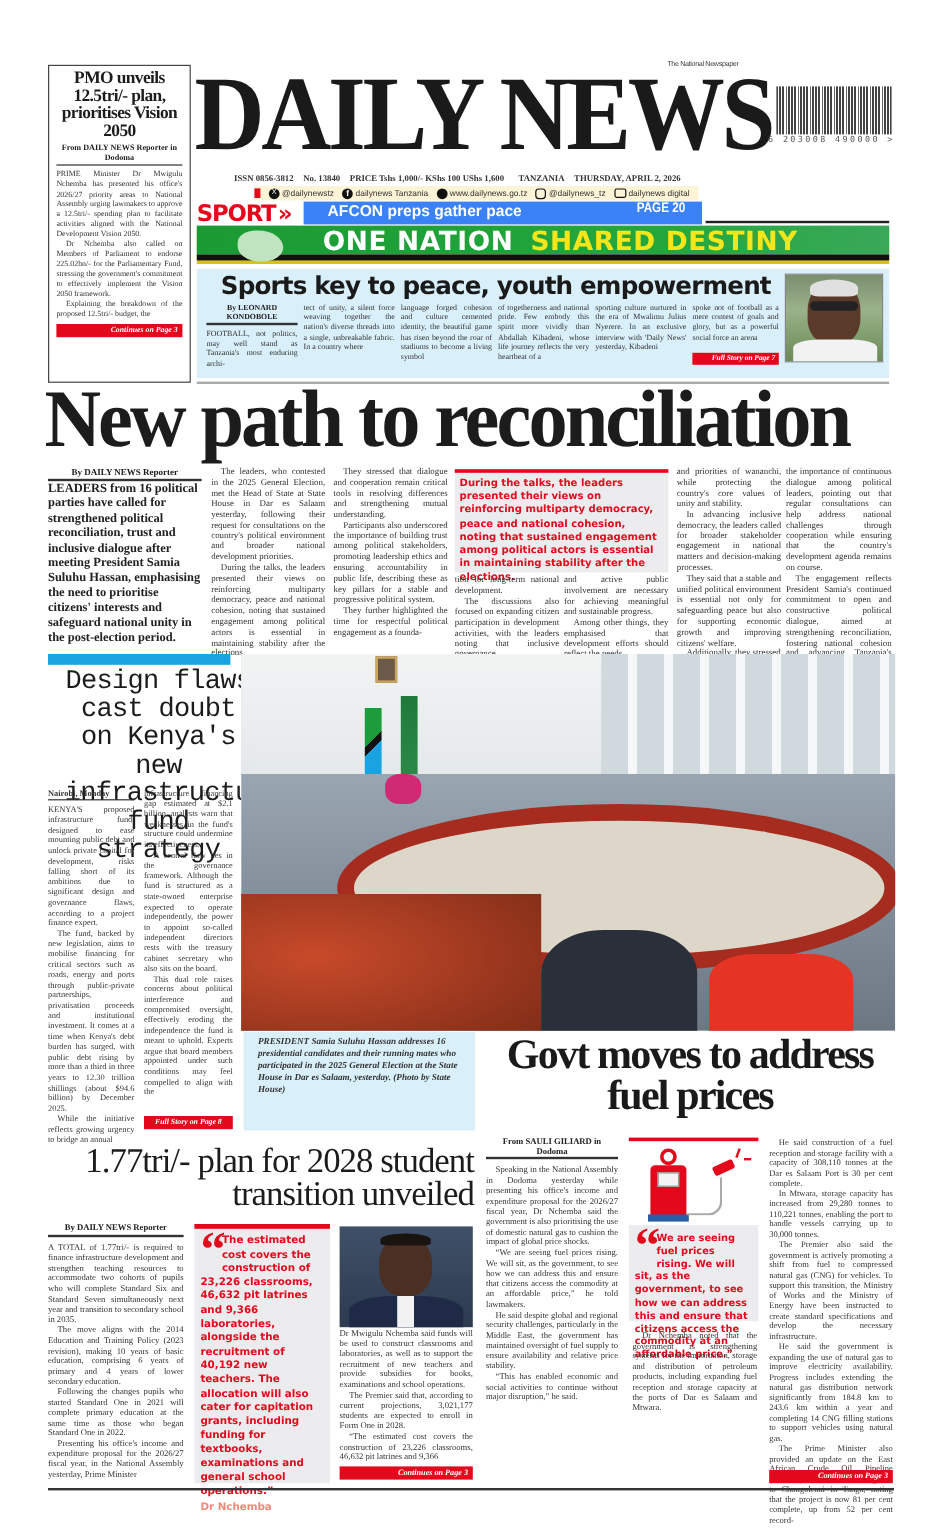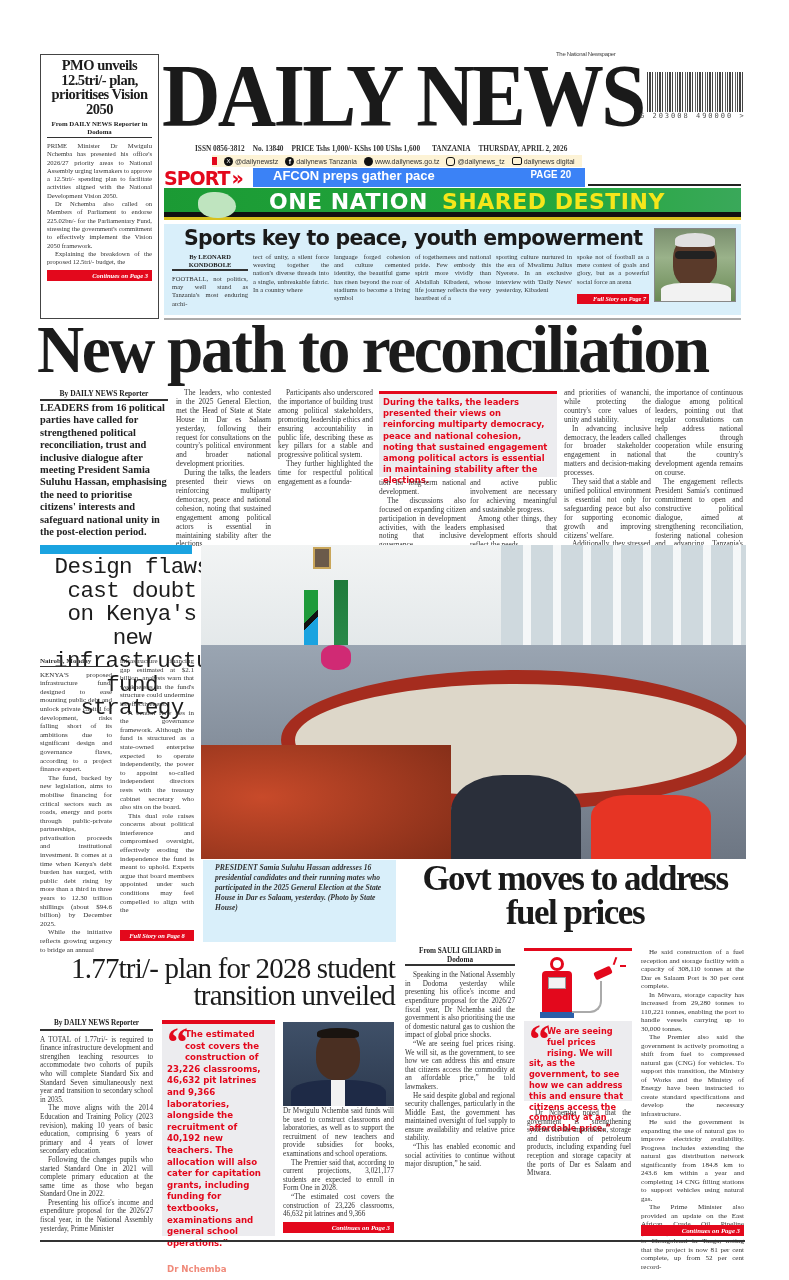--- a/index.html
+++ b/index.html
@@ -111,20 +111,21 @@
 <div class="abs" style="left:40px;top:389px;width:128px">
   <div class="byline" style="font-size:7.5px;line-height:9px">By DAILY NEWS Reporter</div>
   <div style="margin-top:1px;font-family:'Liberation Serif',serif;font-weight:bold;font-size:10.4px;line-height:12.4px;color:#222">LEADERS from 16 political parties have called for strengthened political reconciliation, trust and inclusive dialogue after meeting President Samia Suluhu Hassan, emphasising the need to prioritise citizens' interests and safeguard national unity in the post-election period.</div>
 </div>
 
 <div class="abs col" style="left:176px;top:389px;width:95px">
   <p>The leaders, who contested in the 2025 General Election, met the Head of State at State House in Dar es Salaam yesterday, following their request for consultations on the country's political environment and broader national development priorities.</p>
   <p>During the talks, the leaders presented their views on reinforcing multiparty democracy, peace and national cohesion, noting that sustained engagement among political actors is essential in maintaining stability after the elections.</p>
 </div>
 <div class="abs col" style="left:278px;top:389px;width:95px">
+  <p>They stressed that dialogue and cooperation remain critical tools in resolving differences and strengthening mutual understanding.</p>
   <p>Participants also underscored the importance of building trust among political stakeholders, promoting leadership ethics and ensuring accountability in public life, describing these as key pillars for a stable and progressive political system.</p>
   <p>They further highlighted the time for respectful political engagement as a founda-</p>
 </div>
 
 <div class="abs pull" style="left:379px;top:391px;width:178px;height:86px;font-size:8.4px;line-height:11.2px;padding:3px 4px;border-top-width:3px">During the talks, the leaders presented their views on reinforcing multiparty democracy, peace and national cohesion, noting that sustained engagement among political actors is essential in maintaining stability after the elections.</div>
 
 <div class="abs col" style="left:379px;top:479px;width:87px">
   <p class="ni">tion for long-term national development.</p>
   <p>The discussions also focused on expanding citizen participation in development activities, with the leaders noting that inclusive governance</p>
 </div>
@@ -219,21 +220,21 @@
 <div class="abs col" style="left:40px;top:1019px;width:113px;font-size:7.2px;line-height:8.6px">
   <div class="byline" style="font-size:7.2px;margin-bottom:5px">By DAILY NEWS Reporter</div>
   <p class="ni">A TOTAL of 1.77tri/- is required to finance infrastructure development and strengthen teaching resources to accommodate two cohorts of pupils who will complete Standard Six and Standard Seven simultaneously next year and transition to secondary school in 2035.</p>
   <p>The move aligns with the 2014 Education and Training Policy (2023 revision), making 10 years of basic education, comprising 6 years of primary and 4 years of lower secondary education.</p>
   <p>Following the changes pupils who started Standard One in 2021 will complete primary education at the same time as those who began Standard One in 2022.</p>
   <p>Presenting his office's income and expenditure proposal for the 2026/27 fiscal year, in the National Assembly yesterday, Prime Minister</p>
 </div>
 
 <div class="abs pull" style="left:162px;top:1020px;width:113px;height:216px;font-size:8.6px;line-height:11.6px;padding:5px 5px;border-top-width:4px">
   <span class="qmark">“</span><span>The estimated cost covers the construction of 23,226 classrooms, 46,632 pit latrines and 9,366 laboratories, alongside the recruitment of 40,192 new teachers. The allocation will also cater for capitation grants, including funding for textbooks, examinations and general school operations.”</span>
-  <div style="color:#f08a7a;margin-top:15px">Dr Nchemba</div>
+  <div style="color:#f08a7a;margin-top:2px">Dr Nchemba</div>
 </div>
 
 <div class="abs" style="left:283px;top:1022px;width:111px;height:84px;background:linear-gradient(180deg,#3f5068,#2d3a4f);overflow:hidden">
   <div style="position:absolute;left:33px;top:8px;width:44px;height:50px;background:#4a2f22;border-radius:45% 45% 42% 42%"></div>
   <div style="position:absolute;left:34px;top:6px;width:42px;height:10px;background:#1a1410;border-radius:50% 50% 20% 20%"></div>
   <div style="position:absolute;left:8px;top:58px;width:95px;height:30px;background:#1e2a46;border-radius:40% 40% 0 0"></div>
   <div style="position:absolute;left:48px;top:58px;width:14px;height:26px;background:#f2f2f2"></div>
 </div>
 <div class="abs col" style="left:283px;top:1107px;width:111px;font-size:7.2px;line-height:8.6px">
   <p class="ni">Dr Mwigulu Nchemba said funds will be used to construct classrooms and laboratories, as well as to support the recruitment of new teachers and provide subsidies for books, examinations and school operations.</p>

